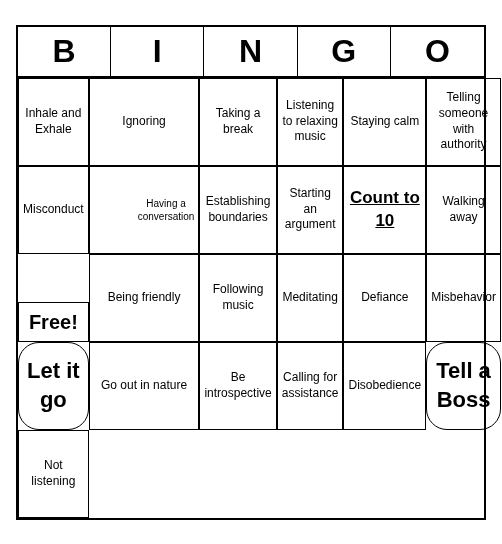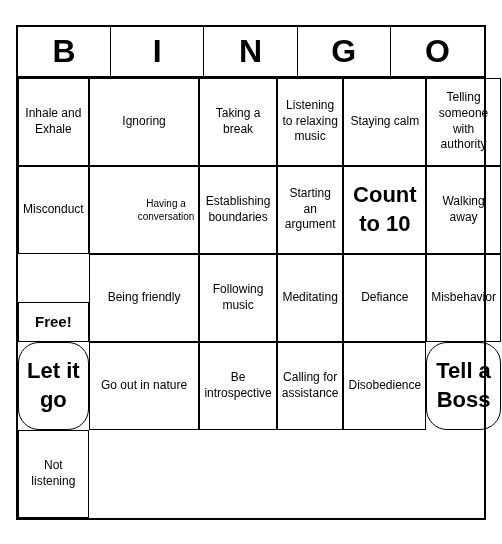--- a/index.html
+++ b/index.html
@@ -41,27 +41,28 @@
       border: 1px solid #000;
       display: flex;
       align-items: center;
       justify-content: center;
       text-align: center;
       padding: 4px;
       font-size: 12px;
       line-height: 1.3;
     }
     .bingo-cell.free {
-      font-size: 15px;
+      font-size: 20px;
       font-weight: bold;
       margin-top: 48px;
     }
     .bingo-cell.large-text {
-      font-size: 22px;
+      font-size: 17px;
       font-weight: bold;
+      text-decoration: underline;
     }
     .bingo-cell.xlarge-text {
       font-size: 22px;
       font-weight: bold;
       border-radius: 21px;
     }
   </style>
 </head>
 <body>
 

